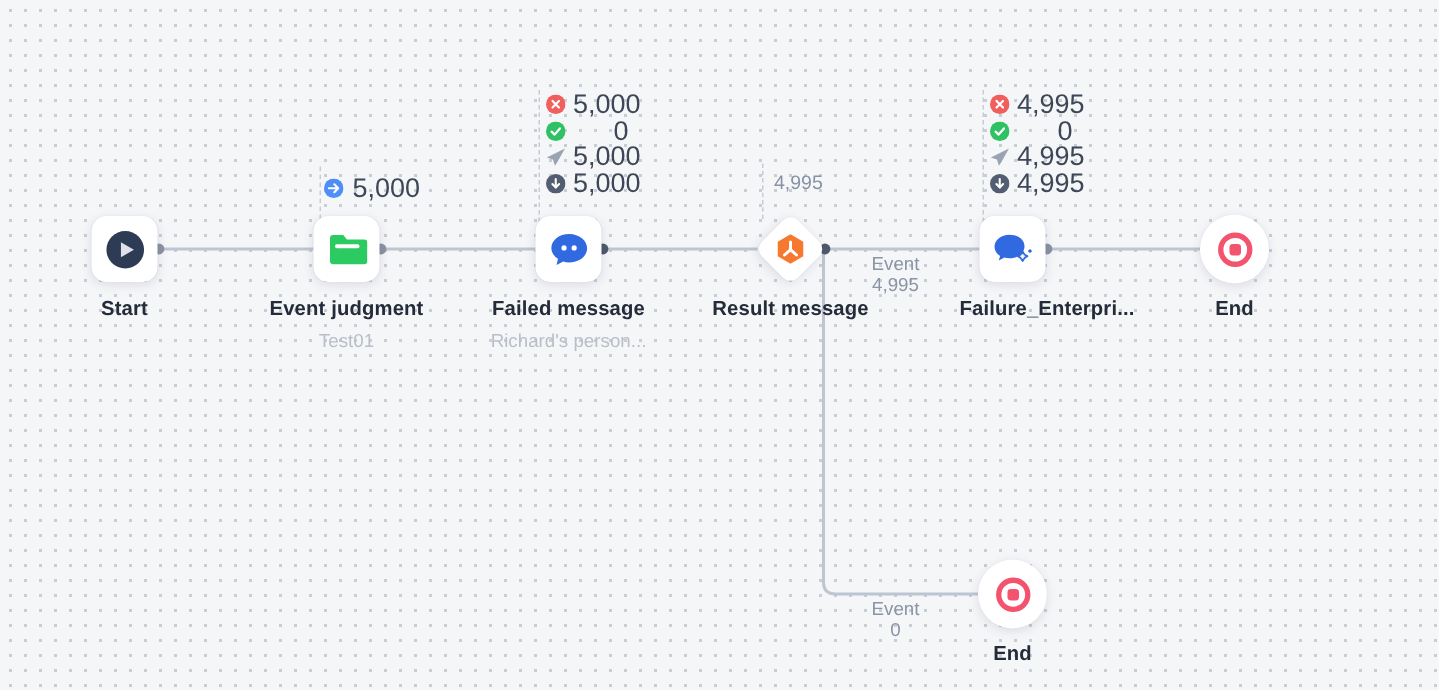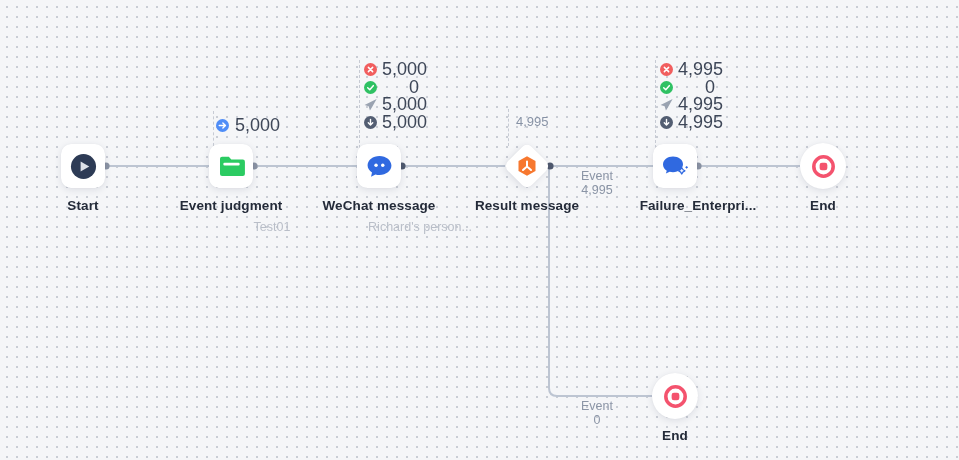--- a/index.html
+++ b/index.html
@@ -27,21 +27,21 @@
     position:absolute;left:7px;top:7px;width:34px;height:34px;background:#fff;border-radius:7px;
     transform:rotate(45deg);
     box-shadow:0 2px 7px rgba(40,50,80,.12), 0 0 1px rgba(40,50,80,.08);
   }
   .diamond-icon{position:absolute;left:13px;top:13px;width:22px;height:22px;}
   .label{
     position:absolute;transform:translateX(-50%);font-weight:700;font-size:13.5px;
     color:#242b39;white-space:nowrap;letter-spacing:.1px;text-align:center;
   }
   .sub{
-    position:absolute;transform:translateX(-50%);font-size:12.5px;color:#b9bec8;white-space:nowrap;margin-left:41px;
+    position:absolute;transform:translateX(-50%);font-size:12.5px;color:#b9bec8;white-space:nowrap;
   }
   .dash{position:absolute;width:0;border-left:1px dashed #c7cbd4;}
   .stats{position:absolute;display:flex;flex-direction:column;}
   .srow{display:flex;align-items:center;height:17.6px;gap:5px;}
   .sicon{width:13px;height:13px;display:inline-flex;flex:0 0 13px;}
   .sval{min-width:37px;text-align:right;color:#3e4758;font-size:18px;}
   .stat-single{position:absolute;display:flex;align-items:center;gap:6px;}
   .stat-single .sval{min-width:0;text-align:left;}
   .stat-light{position:absolute;font-size:13px;color:#8792a5;}
   .blabel{
@@ -134,21 +134,21 @@
     </div>
   </div>
 
   <div class="node sq" style="left:357px;">
     <svg width="27" height="25" viewBox="0 0 28 26">
       <path d="M14 2 C7.1 2 1.6 6.3 1.6 11.7 c0 3.1 1.8 5.8 4.6 7.6 L5.2 23.6 l4.6-2.4 c1.3 .4 2.7 .6 4.2 .6 6.9 0 12.4-4.3 12.4-9.8 S20.9 2 14 2 Z" fill="#3069e0"></path>
       <circle cx="10.4" cy="11.7" r="1.8" fill="#fff"></circle>
       <circle cx="17.4" cy="11.7" r="1.8" fill="#fff"></circle>
     </svg>
   </div>
-  <div class="label" style="left:379px;top:198px;">WeChat message</div>
+  <div class="label" style="left:379px;top:198px;">Failed message</div>
   <div class="sub" style="left:379px;top:220px;">Richard's person...</div>
 
   <div class="dash" style="left:508px;top:109px;height:37px;"></div>
   <div class="stat-light" style="left:516px;top:114px;">4,995</div>
   <div class="diamond-wrap">
     <div class="diamond"></div>
     <svg class="diamond-icon" viewBox="0 0 22 22">
       <polygon points="11,1.2 19.5,6.1 19.5,15.9 11,20.8 2.5,15.9 2.5,6.1" fill="#f7782f"></polygon>
       <path d="M11 11.4 V6.4 M11 11.4 L7 15 M11 11.4 L15 15" stroke="#fff" stroke-width="2" fill="none" stroke-linecap="round"></path>
     </svg>

